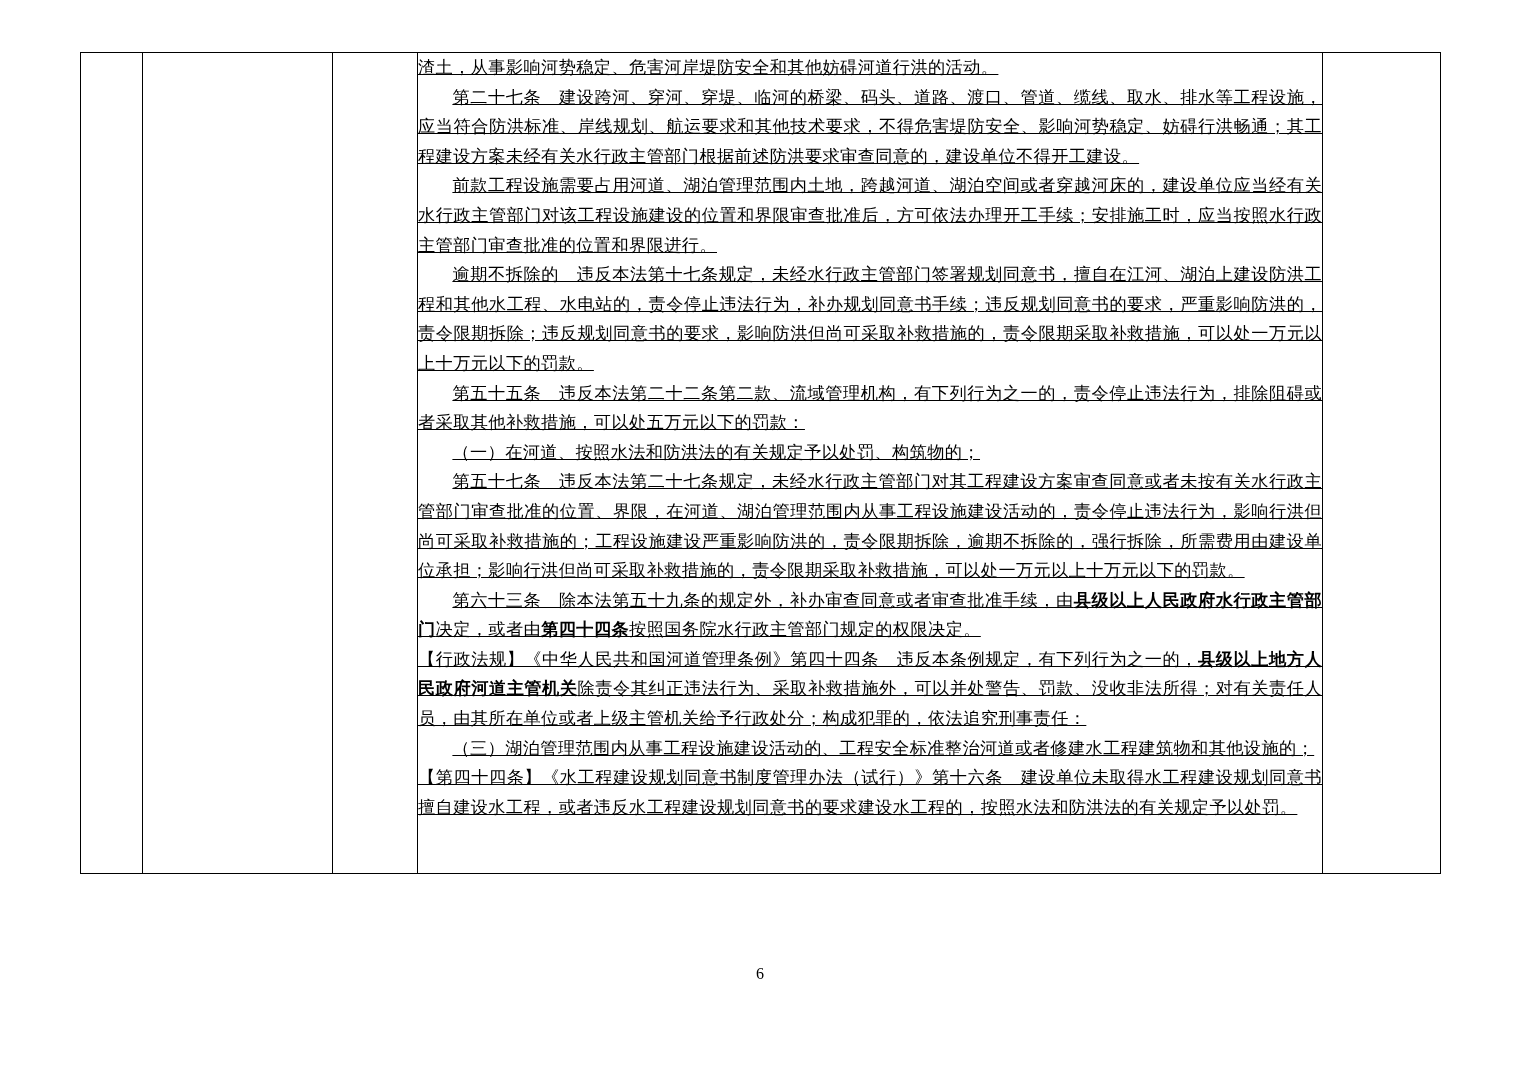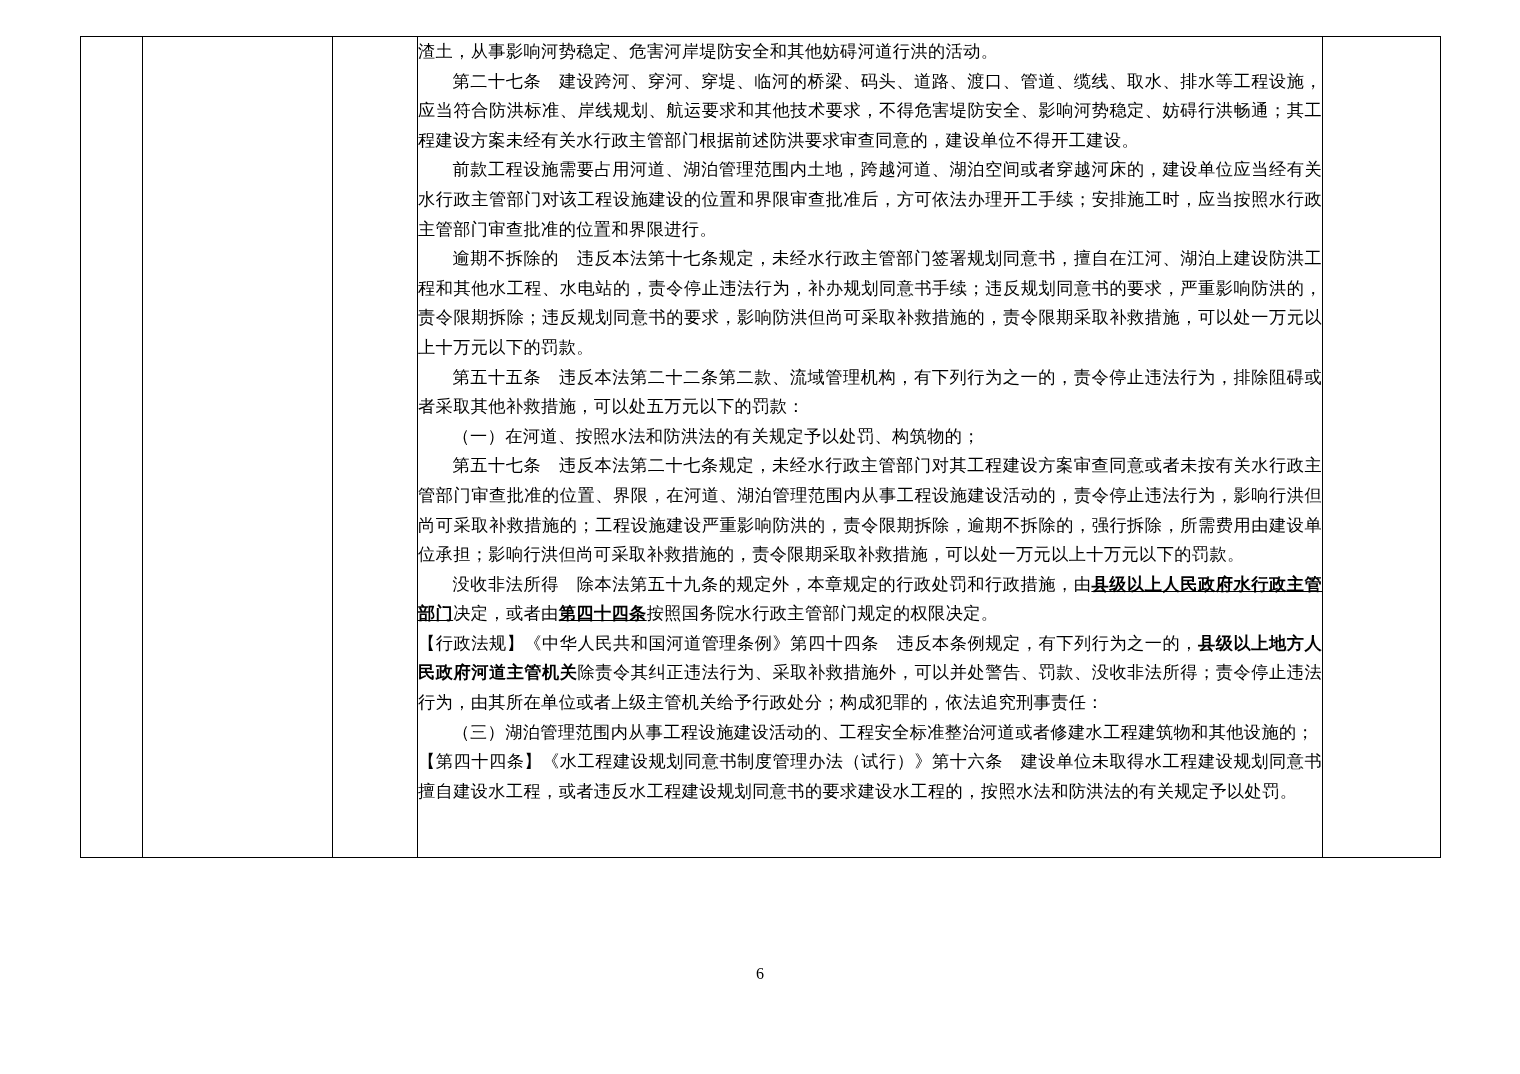--- a/index.html
+++ b/index.html
@@ -23,24 +23,25 @@
     top: 0;
     width: 1520px;
     height: 1074px;
     background: #ffffff;
   }
 
   
   .doc-table {
     position: absolute;
     left: 80px;
-    top: 36px;
+    top: 52px;
     width: 1360px;
     border-collapse: collapse;
     table-layout: fixed;
+    text-decoration: underline;
   }
   .doc-table td {
     border: 1px solid #000000;
     vertical-align: top;
     padding: 0;
   }
   .col-a { width: 62px; }
   .col-b { width: 190px; }
   .col-c { width: 85px; }
   .col-d { width: 905px; }
@@ -103,22 +104,22 @@
         <td class="cell-empty"></td>
         <td class="cell-empty"></td>
         <td class="content-cell">
           <p class="para"><span>渣土，从事影响河势稳定、危害河岸堤防安全和其他妨碍河道行洪的活动。</span></p>
           <p class="para indent"><span>第二十七条　建设跨河、穿河、穿堤、临河的桥梁、码头、道路、渡口、管道、缆线、取水、排水等工程设施，应当符合防洪标准、岸线规划、航运要求和其他技术要求，不得危害堤防安全、影响河势稳定、妨碍行洪畅通；其工程建设方案未经有关水行政主管部门根据前述防洪要求审查同意的，建设单位不得开工建设。</span></p>
           <p class="para indent"><span>前款工程设施需要占用河道、湖泊管理范围内土地，跨越河道、湖泊空间或者穿越河床的，建设单位应当经有关水行政主管部门对该工程设施建设的位置和界限审查批准后，方可依法办理开工手续；安排施工时，应当按照水行政主管部门审查批准的位置和界限进行。</span></p>
           <p class="para indent"><span>逾期不拆除的　违反本法第十七条规定，未经水行政主管部门签署规划同意书，擅自在江河、湖泊上建设防洪工程和其他水工程、水电站的，责令停止违法行为，补办规划同意书手续；违反规划同意书的要求，严重影响防洪的，责令限期拆除；违反规划同意书的要求，影响防洪但尚可采取补救措施的，责令限期采取补救措施，可以处一万元以上十万元以下的罚款。</span></p>
           <p class="para indent"><span>第五十五条　违反本法第二十二条第二款、流域管理机构，有下列行为之一的，责令停止违法行为，排除阻碍或者采取其他补救措施，可以处五万元以下的罚款：</span></p>
           <p class="para indent"><span>（一）在河道、按照水法和防洪法的有关规定予以处罚、构筑物的；</span></p>
           <p class="para indent"><span>第五十七条　违反本法第二十七条规定，未经水行政主管部门对其工程建设方案审查同意或者未按有关水行政主管部门审查批准的位置、界限，在河道、湖泊管理范围内从事工程设施建设活动的，责令停止违法行为，影响行洪但尚可采取补救措施的；工程设施建设严重影响防洪的，责令限期拆除，逾期不拆除的，强行拆除，所需费用由建设单位承担；影响行洪但尚可采取补救措施的，责令限期采取补救措施，可以处一万元以上十万元以下的罚款。</span></p>
-          <p class="para indent"><span>没收非法所得　除本法第五十九条的规定外，本章规定的行政处罚和行政措施，由</span><span class="bu">县级以上人民政府水行政主管部门</span><span>决定，或者由</span><span class="bu">第四十四条</span><span>按照国务院水行政主管部门规定的权限决定。</span></p>
-          <p class="para"><span>【行政法规】《中华人民共和国河道管理条例》第四十四条　违反本条例规定，有下列行为之一的，</span><span class="b">县级以上地方人民政府河道主管机关</span><span>除责令其纠正违法行为、采取补救措施外，可以并处警告、罚款、没收非法所得；责令停止违法行为，由其所在单位或者上级主管机关给予行政处分；构成犯罪的，依法追究刑事责任：</span></p>
+          <p class="para indent"><span>第六十三条　除本法第五十九条的规定外，补办审查同意或者审查批准手续，由</span><span class="bu">县级以上人民政府水行政主管部门</span><span>决定，或者由</span><span class="bu">第四十四条</span><span>按照国务院水行政主管部门规定的权限决定。</span></p>
+          <p class="para"><span>【行政法规】《中华人民共和国河道管理条例》第四十四条　违反本条例规定，有下列行为之一的，</span><span class="b">县级以上地方人民政府河道主管机关</span><span>除责令其纠正违法行为、采取补救措施外，可以并处警告、罚款、没收非法所得；对有关责任人员，由其所在单位或者上级主管机关给予行政处分；构成犯罪的，依法追究刑事责任：</span></p>
           <p class="para indent"><span>（三）湖泊管理范围内从事工程设施建设活动的、工程安全标准整治河道或者修建水工程建筑物和其他设施的；</span></p>
           <p class="para"><span>【第四十四条】《水工程建设规划同意书制度管理办法（试行）》第十六条　建设单位未取得水工程建设规划同意书擅自建设水工程，或者违反水工程建设规划同意书的要求建设水工程的，按照水法和防洪法的有关规定予以处罚。</span></p>
         </td>
         <td class="cell-empty"></td>
       </tr>
     </tbody>
   </table>
 
   <div class="page-number">6</div>
 

